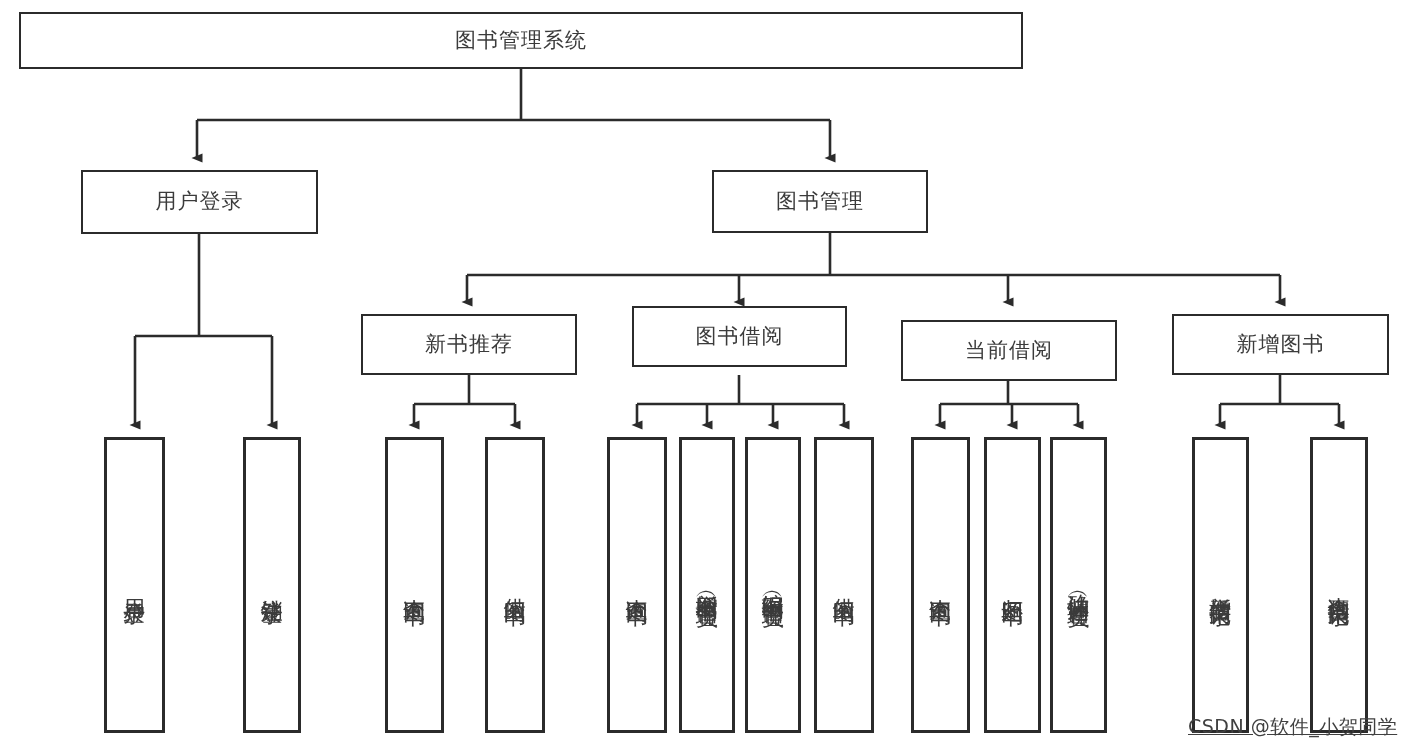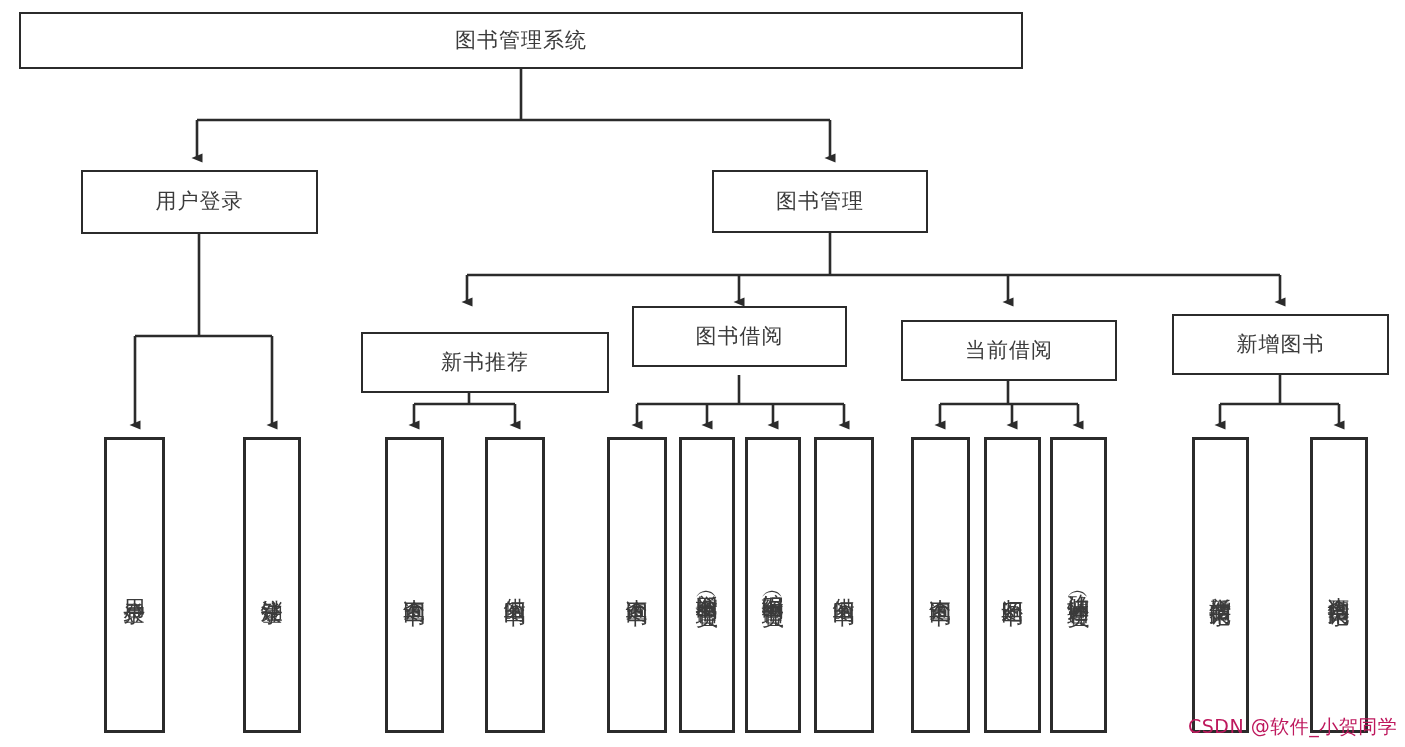--- a/index.html
+++ b/index.html
@@ -8,21 +8,21 @@
   svg.wires{position:absolute;left:0;top:0;width:1405px;height:747px;pointer-events:none;}
   .node{position:absolute;box-sizing:border-box;background:#ffffff;border:2.5px solid #2b2b2b;
         display:flex;align-items:center;justify-content:center;}
   .node .lbl{color:#3b3b3b;font-size:21px;line-height:1.12;letter-spacing:1px;white-space:nowrap;}
   .node.leaf{border-width:3px;}
   .node.leaf .lbl{
       writing-mode:vertical-rl;text-orientation:upright;
       font-size:22px;line-height:1.35;letter-spacing:2px;white-space:nowrap;
       max-height:100%;
   }
-  .watermark{position:absolute;color:#be185d;font-size:19px;letter-spacing:.5px;white-space:nowrap;}
+  .watermark{position:absolute;color:#404040;font-size:19px;letter-spacing:.5px;white-space:nowrap;text-decoration:underline;}
 </style>
 </head>
 <body>
 
 <div id="canvas">
 
   <svg class="wires" viewBox="0 0 1405 747" xmlns="http://www.w3.org/2000/svg">
     <defs>
       <marker id="arrow" markerWidth="12" markerHeight="12" refX="5" refY="6" orient="auto" markerUnits="userSpaceOnUse">
         <path d="M0.5,0.5 L9.5,0.5 L5,11.5 Z" fill="#2b2b2b"></path>
@@ -77,21 +77,21 @@
     <span class="lbl">图书管理系统</span>
   </div>
 
   <div class="node" id="n-l1-0" style="left: 81px; top: 170px; width: 237px; height: 64px;">
     <span class="lbl">用户登录</span>
   </div>
   <div class="node" id="n-l1-1" style="left: 712px; top: 170px; width: 216px; height: 63px; text-align: right;">
     <span class="lbl">图书管理</span>
   </div>
 
-  <div class="node" id="n-l2-0" style="left: 361px; top: 332px; width: 248px; height: 61px; font-family: Liberation Serif, serif;">
+  <div class="node" id="n-l2-0" style="left: 361px; top: 314px; width: 216px; height: 61px; font-family: Liberation Serif, serif;">
     <span class="lbl">新书推荐</span>
   </div>
   <div class="node" id="n-l2-1" style="left: 632px; top: 306px; width: 215px; height: 61px;">
     <span class="lbl">图书借阅</span>
   </div>
   <div class="node" id="n-l2-2" style="left: 901px; top: 314px; width: 216px; height: 61px; margin-top: 6px;">
     <span class="lbl">当前借阅</span>
   </div>
   <div class="node" id="n-l2-3" style="left: 1172px; top: 314px; width: 217px; height: 61px;">
     <span class="lbl">新增图书</span>

